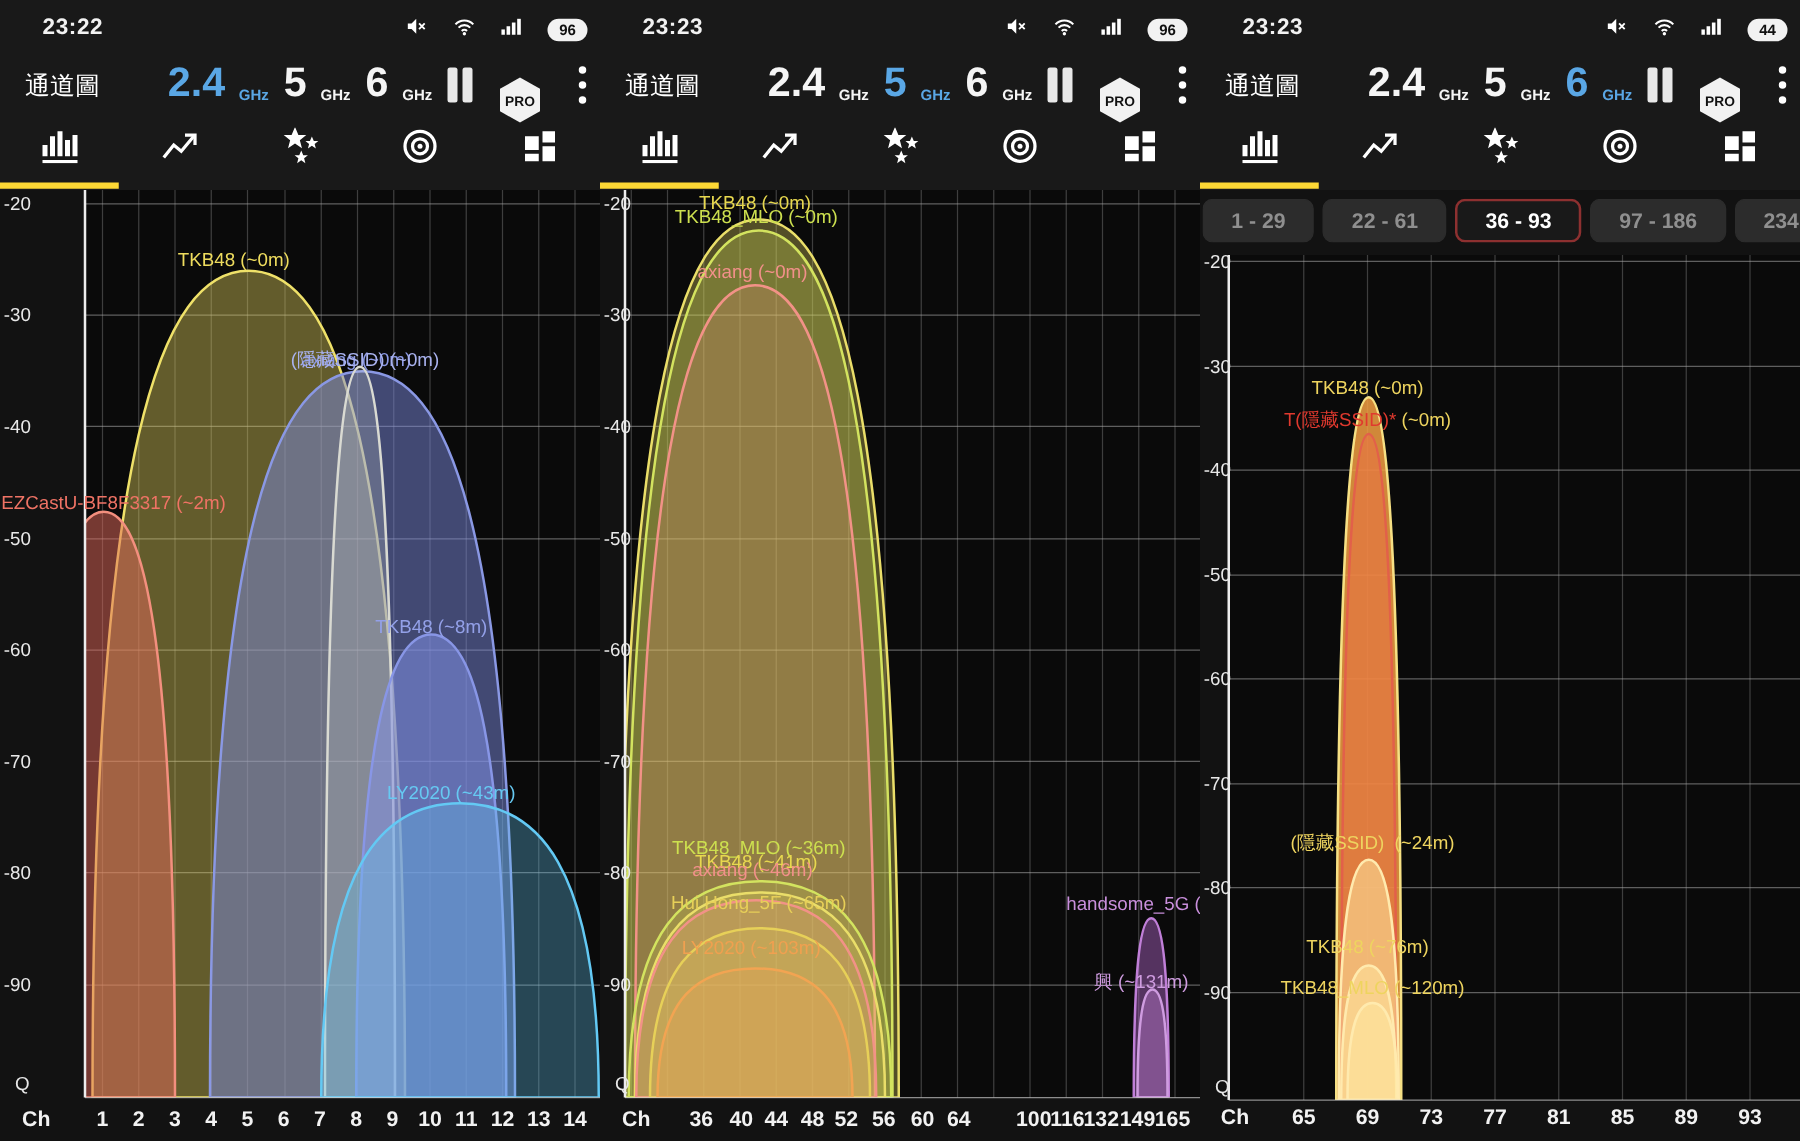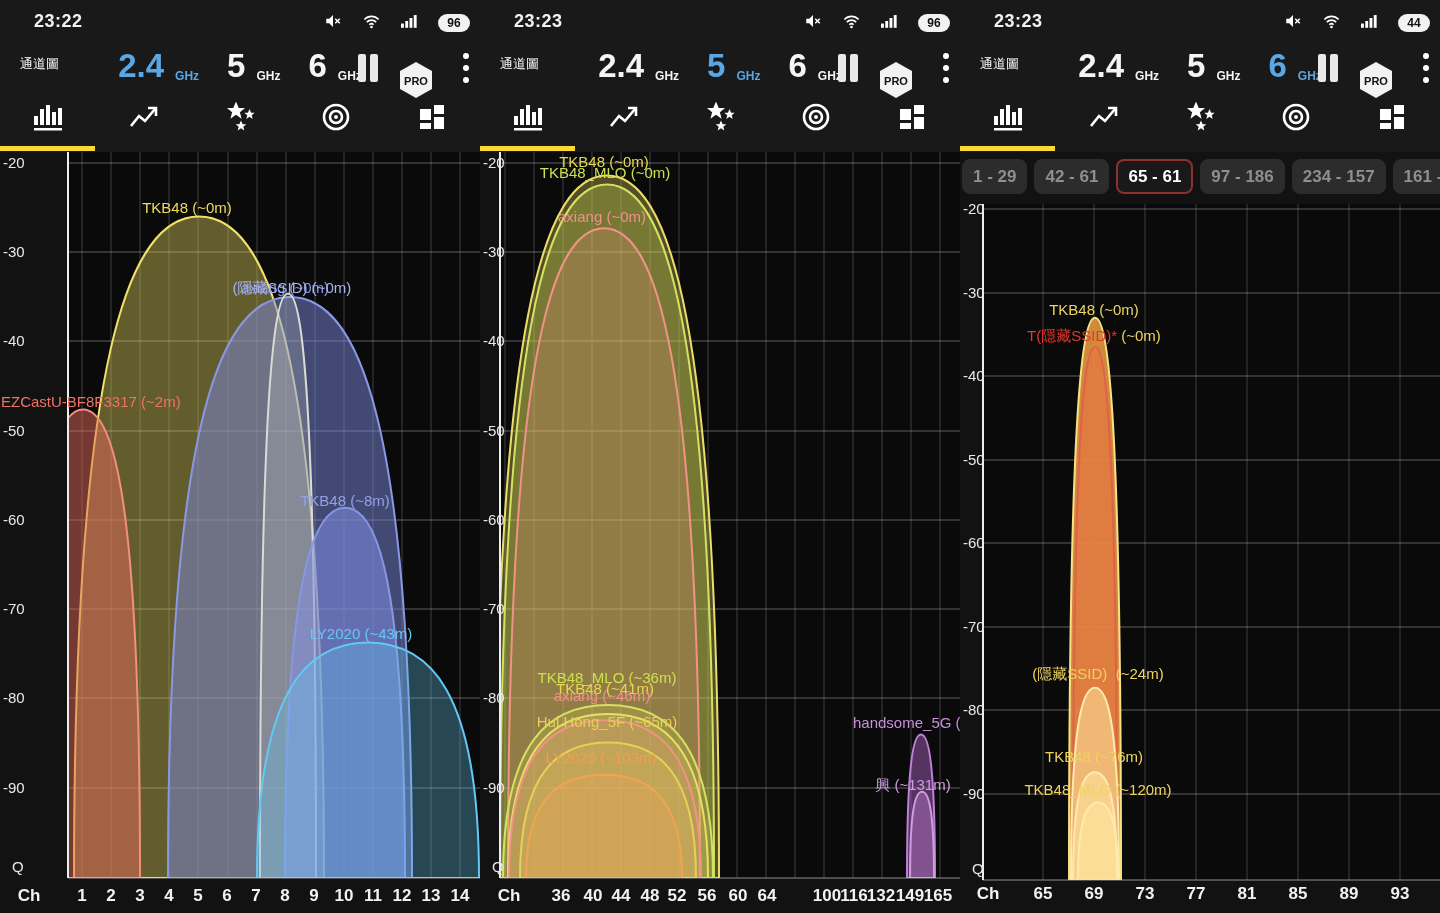--- a/index.html
+++ b/index.html
@@ -6,36 +6,36 @@
   #app{position:relative;width:1440px;height:913px;overflow:hidden;background:#fde047;
        font-family:"Liberation Sans","DejaVu Sans",sans-serif;}
   .panel{position:absolute;top:0;width:480px;height:913px;background:#121212;overflow:hidden;}
   .panel .topchrome{position:absolute;top:0;left:0;right:0;height:152px;background:#191919;}
   .status-bar{position:absolute;top:0;left:0;right:0;height:44px;}
   .time{position:absolute;left:34px;top:11px;color:#f2f2f2;font-size:18px;font-weight:700;letter-spacing:.5px;}
   .status-icons{position:absolute;right:10px;top:12px;display:flex;align-items:center;gap:20px;}
   .battery-pill{display:inline-block;min-width:20px;padding:1px 6px;background:#f2f2f2;color:#111;
        border-radius:10px;font-size:12px;font-weight:700;text-align:center;line-height:16px;}
   .header{position:absolute;top:44px;left:0;right:0;height:48px;}
-  .app-title{position:absolute;left:20px;top:11px;color:#fff;font-size:13px;font-weight:500;}
-  .band-selector{position:absolute;left:50%;transform:translateX(-50%);top:4px;display:flex;align-items:flex-end;gap:28px;}
+  .app-title{position:absolute;left:20px;top:11px;color:#fff;font-size:20px;font-weight:500;}
+  .band-selector{position:absolute;left:50%;transform:translateX(-50%);top:4px;display:flex;align-items:flex-end;gap:12px;}
   .band{display:flex;align-items:flex-end;cursor:pointer;}
   .band .val{font-size:33px;font-weight:700;color:#f5f5f5;line-height:36px;}
   .band .unit{font-size:12px;font-weight:700;color:#f5f5f5;margin-left:11px;margin-bottom:1px;}
   .band.active .val,.band.active .unit{color:#5aa7e5;}
   .hdr-actions{position:absolute;right:0;top:0;height:48px;}
   .pause-btn{position:absolute;right:100px;top:9px;}
   .pro-btn{position:absolute;right:44px;top:16px;}
   .menu-btn{position:absolute;right:8px;top:7px;}
   .tab-bar{position:absolute;top:92px;left:0;right:0;height:60px;}
   .tab{position:absolute;top:0;width:96px;height:54px;display:flex;align-items:center;justify-content:center;}
   .tab-underline{position:absolute;left:0;top:54px;width:95px;height:5px;background:#fdd835;}
   .chip-row{position:absolute;top:159px;left:2px;right:0;height:35px;display:flex;gap:7px;overflow:hidden;}
   .chip{flex:0 0 auto;background:#2c2c2c;color:#8f8f8f;font-size:17px;font-weight:700;
-        border-radius:8px;line-height:33px;padding:0 10px;border:1px solid #2c2c2c;cursor:pointer;}
+        border-radius:8px;line-height:33px;padding:0 22px;border:1px solid #2c2c2c;cursor:pointer;}
   .chip.selected{background:#191919;color:#fff;border:2px solid #8d3030;line-height:31px;}
   #chart-layer{position:absolute;left:0;top:0;z-index:3;pointer-events:none;}
   .panel{z-index:1;}
   svg text{font-family:"Liberation Sans","DejaVu Sans",sans-serif;}
 </style>
 </head>
 <body>
 
 <div id="app">
   <div id="panels">
@@ -407,22 +407,22 @@
                 <rect x="2" y="20" width="11" height="6" fill="#fff"></rect>
                 <rect x="16" y="14" width="10" height="12" fill="#fff"></rect>
               </svg>
         </span>
       </div>
       <div class="tab-underline"></div>
     </div>
 
     <div class="chip-row">
           <div class="chip">1 - 29</div>
-          <div class="chip">42 - 61</div>
-          <div class="chip selected">65 - 61</div>
+          <div class="chip">22 - 61</div>
+          <div class="chip selected">36 - 93</div>
           <div class="chip">97 - 186</div>
           <div class="chip">234 - 157</div>
           <div class="chip">161 - 189</div>
         </div>
   </div>
 </div>
   <svg id="chart-layer" width="1440" height="913">
       <defs>
         <clipPath id="clip0">
           <rect x="68" y="152" width="412" height="726"></rect>

